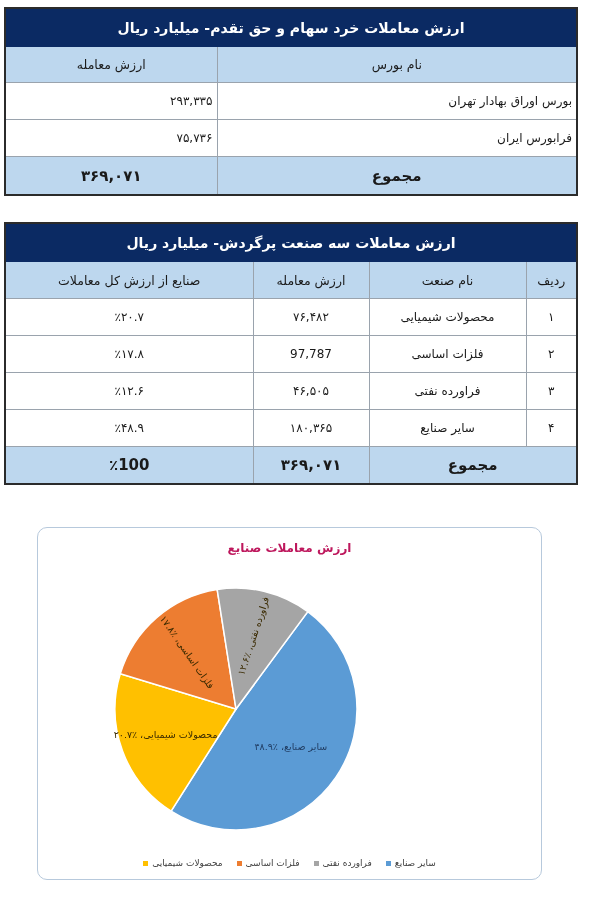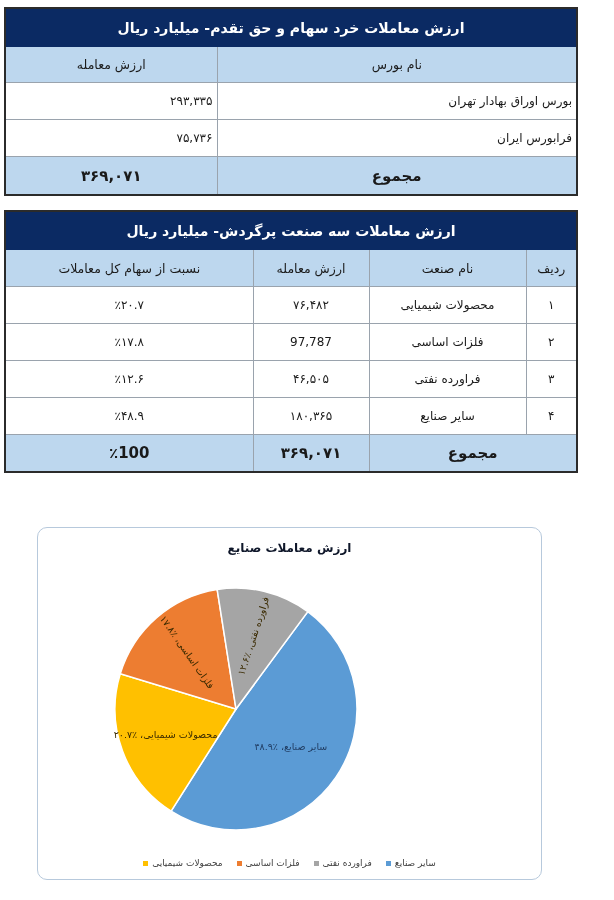--- a/index.html
+++ b/index.html
@@ -12,30 +12,30 @@
   .head-row td { background:#bdd7ee; font-weight:normal; font-size:12.5px; }
   .data-row td { background:#ffffff; font-size:12px; }
   .total-row td { background:#bdd7ee; font-weight:bold; font-size:15px; }
 
   #t1 { left:4px; top:7px; width:572px; }
   #t1 .title-row td { height:29px; }
   #t1 .head-row td { height:27px; }
   #t1 .data-row td { height:28px;text-align:right; }
   #t1 .total-row td { height:29px; }
 
-  #t2 { left:4px; top:210px; width:572px; }
+  #t2 { left:4px; top:222px; width:572px; }
   #t2 .title-row td { height:29px; }
   #t2 .head-row td { height:28px; }
   #t2 .data-row td { height:28px; }
   #t2 .total-row td { height:28px; }
 
   .chart-frame { position:absolute; left:37px; top:527px; width:505px; height:353px;
                  border:1px solid #b7c9dc; border-radius:10px; background:#ffffff; box-sizing:border-box; }
   .chart-title { position:absolute; left:0; right:0; top:13px; text-align:center; direction:rtl;
-                 font-size:12px; font-weight:bold; color:#0f172a; }
+                 font-size:12px; font-weight:bold; color:#be185d; }
   .chart-svg { position:absolute; left:0; top:0; }
   .legend { position:absolute; left:0; right:0; top:330px; display:flex; justify-content:center;
             direction:rtl; gap:14px; font-size:9px; color:#404040; }
   .legend-item { display:flex; align-items:center; gap:4px; }
   .legend-swatch { width:5px; height:5px; display:inline-block; }
 </style>
 </head>
 <body>
 
 <table id="t1" class="tbl">
@@ -74,21 +74,21 @@
       <col style="width:248px">
     </colgroup>
   <tbody>
       <tr class="title-row">
         <td colspan="4">ارزش معاملات سه صنعت پرگردش- میلیارد ریال</td>
       </tr>
   <tr class="head-row">
     <td>ردیف</td>
     <td>نام صنعت</td>
     <td>ارزش معامله</td>
-    <td>نسبت از سهام کل معاملات</td>
+    <td>صنایع از ارزش کل معاملات</td>
   </tr>
   <tr class="data-row">
     <td>۱</td>
     <td>محصولات شیمیایی</td>
     <td>۷۶,۴۸۲</td>
     <td>٪۲۰.۷</td>
   </tr>
   <tr class="data-row">
     <td>۲</td>
     <td>فلزات اساسی</td>

